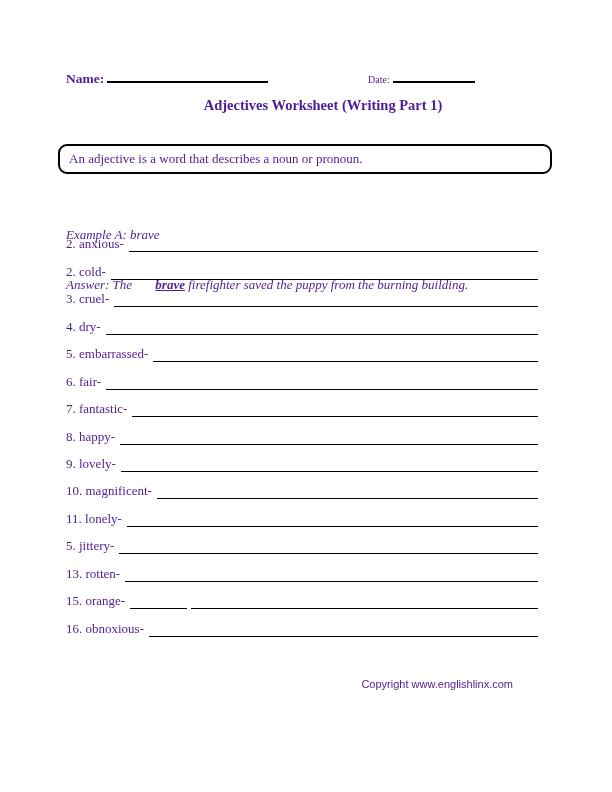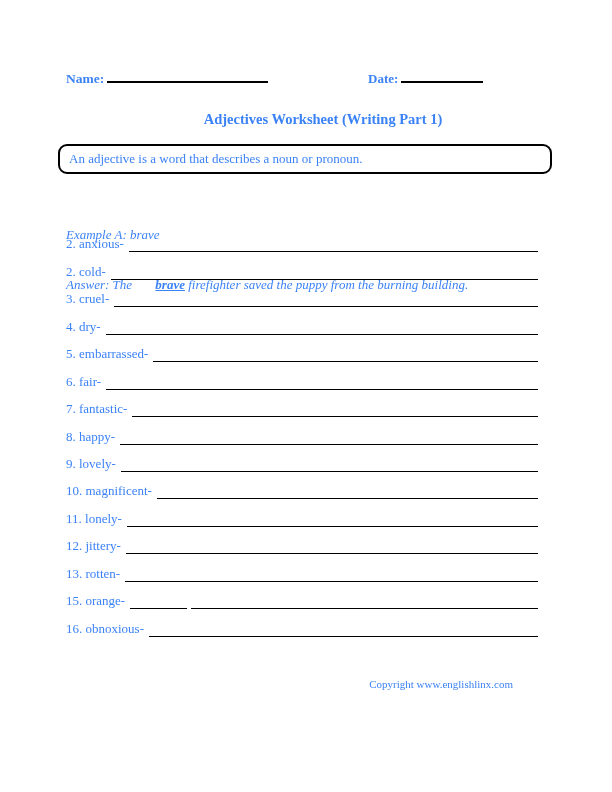--- a/index.html
+++ b/index.html
@@ -7,58 +7,57 @@
     padding: 0;
     background: #ffffff;
   }
   .page {
     position: relative;
     width: 612px;
     height: 792px;
     background: #ffffff;
     overflow: hidden;
     font-family: "Liberation Serif", "DejaVu Serif", serif;
-    color: #3b82f6;
+    color: #4c1d95;
   }
 
   
   .name-group {
     position: absolute;
     left: 66px;
     top: 69px;
     font-size: 13.5px;
     font-weight: bold;
   }
   .date-group {
     position: absolute;
     left: 368px;
     top: 69px;
-    font-size: 13px;
-    font-weight: bold;
+    font-size: 10px;
+    font-weight: normal;
   }
   .blank-rule {
     display: inline-block;
     border-bottom: 2px solid #000;
     height: 12px;
     margin-left: 3px;
     vertical-align: baseline;
   }
   .name-rule { width: 161px; }
   .date-rule { width: 82px; }
 
   
   .title {
     position: absolute;
     top: 97px;
     left: 66px;
     width: 514px;
     text-align: center;
     font-size: 14.5px;
     font-weight: bold;
-    margin-top: 14px;
   }
 
   
   .def-box {
     position: absolute;
     top: 126px;
     left: 58px;
     width: 481px;
     height: 26px;
     border: 2px solid #000;
@@ -122,21 +121,21 @@
   }
   .item-line.after-gap {
     margin-left: 4px;
   }
 
   
   .copyright {
     position: absolute;
     top: 678px;
     right: 99px;
-    font-family: Liberation Serif, serif;
+    font-family: Liberation Sans, sans-serif;
     font-size: 11px;
   }
 </style>
 </head>
 <body>
 
 <div class="page">
 
   <div class="name-group">
     <span>Name:</span><span class="blank-rule name-rule"></span>
@@ -197,21 +196,21 @@
     </div>
     <div class="item">
       <span class="item-label">10. magnificent-</span>
         <span class="item-line"></span>
     </div>
     <div class="item">
       <span class="item-label">11. lonely-</span>
         <span class="item-line"></span>
     </div>
     <div class="item">
-      <span class="item-label">12. jittery-</span>
+      <span class="item-label">5. jittery-</span>
         <span class="item-line"></span>
     </div>
     <div class="item">
       <span class="item-label">13. rotten-</span>
         <span class="item-line"></span>
     </div>
     <div class="item">
       <span class="item-label">15. orange-</span>
         <span class="item-line short"></span>
         <span class="item-line after-gap"></span>

